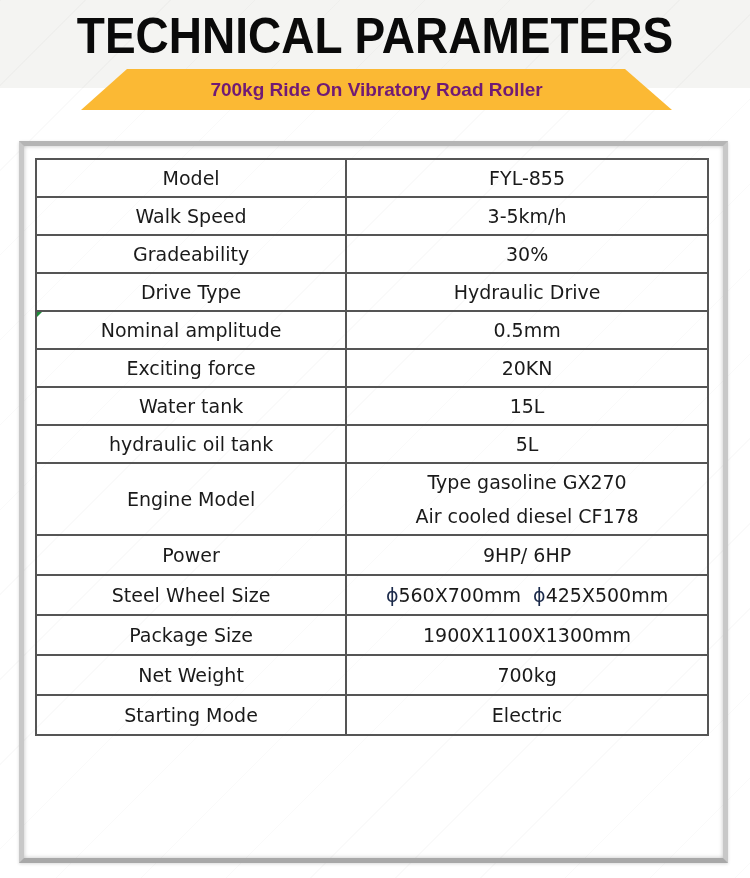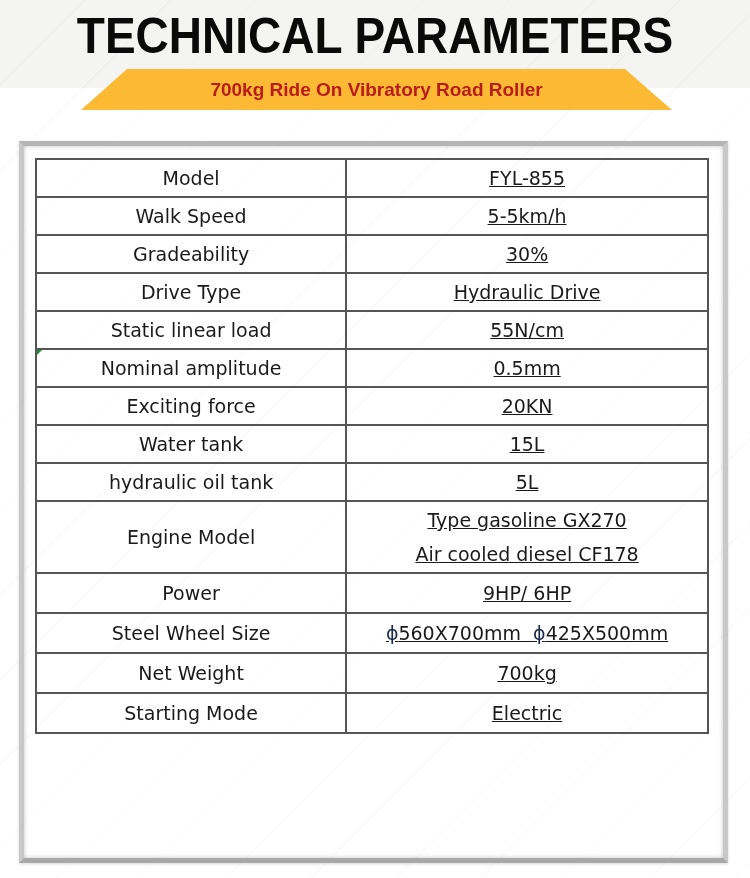--- a/index.html
+++ b/index.html
@@ -52,21 +52,21 @@
     }
     .banner-text {
       position: absolute;
       left: 81px; top: 69px;
       width: 591px; height: 41px;
       line-height: 41px;
       text-align: center;
       font-family: "Liberation Sans", sans-serif;
       font-weight: bold;
       font-size: 19px;
-      color: #b91c1c;
+      color: #701a75;
     }
     .frame {
       position: absolute;
       left: 19px; top: 141px;
       width: 709px; height: 722px;
       box-sizing: border-box;
       border: 5px solid #c8c8c8;
       border-top-color: #b5b5b5;
       border-bottom-color: #a8a8a8;
       box-shadow: inset 0 0 4px rgba(0,0,0,0.25), 0 1px 3px rgba(0,0,0,0.15);
@@ -85,21 +85,21 @@
       text-align: center;
       vertical-align: middle;
       font-family: "DejaVu Sans", sans-serif;
       font-size: 19px;
       color: #1a1a1a;
       padding: 0;
       box-sizing: border-box;
       position: relative;
     }
     table.spec td.label { width: 270px; }
-    table.spec td.value { width: 315px; text-decoration: underline; }
+    table.spec td.value { width: 315px; }
     tr.h38 td { height: 38px; }
     tr.h40 td { height: 40px; }
     tr.h72 td { height: 72px; line-height: 34px; }
     .comment-mark {
       position: absolute;
       left: 0; top: 0;
       width: 0; height: 0;
       border-top: 5px solid #1e8c3a;
       border-right: 5px solid transparent;
     }
@@ -120,33 +120,29 @@
 <div class="frame"></div>
 
 <table class="spec">
   <tbody>
     <tr class="h38">
       <td class="label">Model</td>
       <td class="value">FYL-855</td>
     </tr>
     <tr class="h38">
       <td class="label">Walk Speed</td>
-      <td class="value">5-5km/h</td>
+      <td class="value">3-5km/h</td>
     </tr>
     <tr class="h38">
       <td class="label">Gradeability</td>
       <td class="value">30%</td>
     </tr>
     <tr class="h38">
       <td class="label">Drive Type</td>
       <td class="value">Hydraulic Drive</td>
-    </tr>
-    <tr class="h38">
-      <td class="label">Static linear load</td>
-      <td class="value">55N/cm</td>
     </tr>
     <tr class="h38">
       <td class="label">
         <span class="comment-mark"></span>
         <span>Nominal amplitude</span>
       </td>
       <td class="value">0.5mm</td>
     </tr>
     <tr class="h38">
       <td class="label">Exciting force</td>
@@ -171,20 +167,24 @@
       <td class="label">Power</td>
       <td class="value">9HP/ 6HP</td>
     </tr>
     <tr class="h40">
       <td class="label">Steel Wheel Size</td>
       <td class="value">
         <span class="phi">ϕ</span><span>560X700mm</span>&nbsp;&nbsp;<span class="phi">ϕ</span><span>425X500mm</span>
       </td>
     </tr>
     <tr class="h40">
+      <td class="label">Package Size</td>
+      <td class="value">1900X1100X1300mm</td>
+    </tr>
+    <tr class="h40">
       <td class="label">Net Weight</td>
       <td class="value">700kg</td>
     </tr>
     <tr class="h40">
       <td class="label">Starting Mode</td>
       <td class="value">Electric</td>
     </tr>
   </tbody>
 </table>
 

